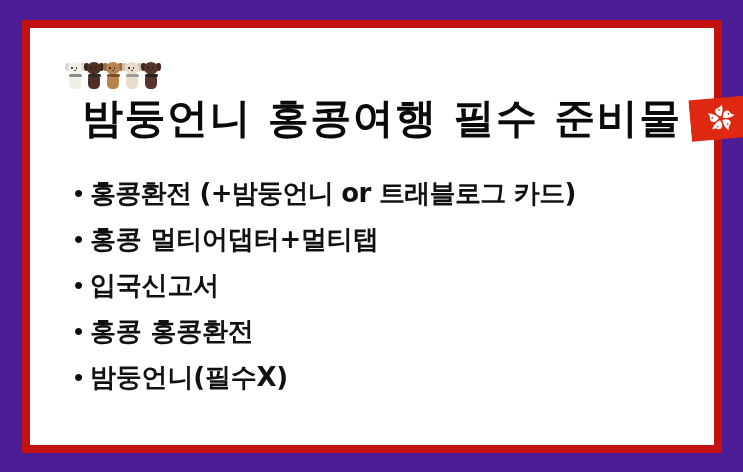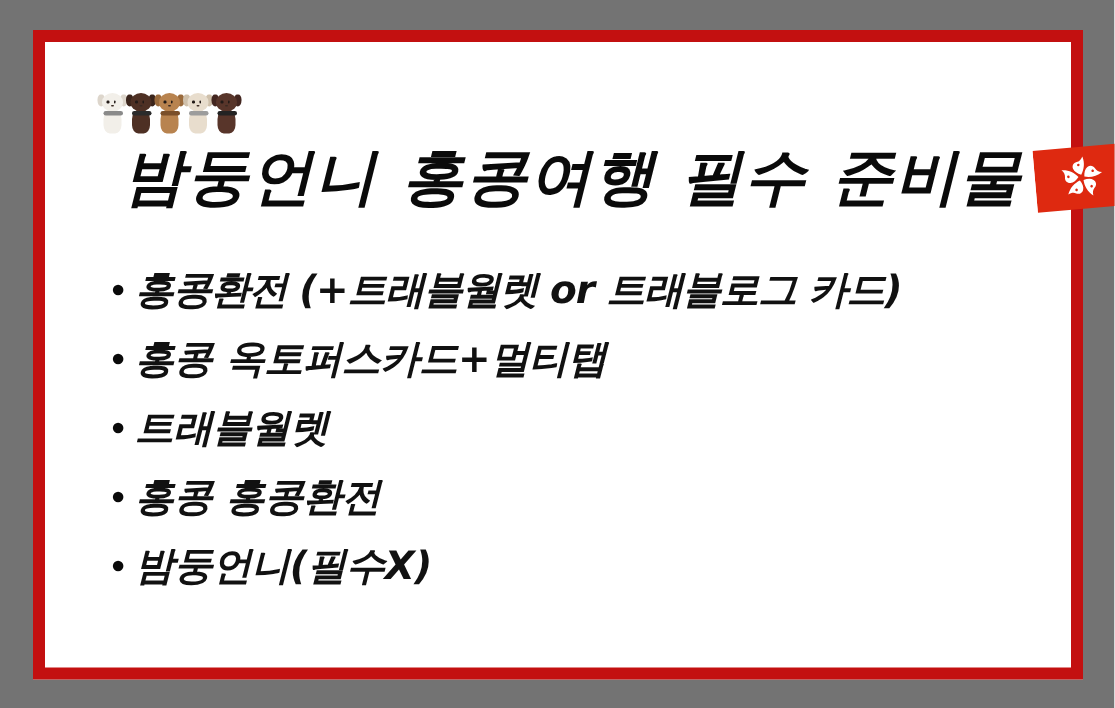--- a/index.html
+++ b/index.html
@@ -14,23 +14,22 @@
     overflow: hidden;
     position: relative;
   }
 
   #poster {
     position: absolute;
     left: 0;
     top: 0;
     width: 743px;
     height: 472px;
-    background: #737373;
+    background: #4c1d95;
     box-sizing: border-box;
-    font-style: italic;
   }
 
   #frame {
     position: absolute;
     left: 22px;
     top: 20px;
     width: 700px;
     height: 433px;
     box-sizing: border-box;
     border: 8px solid #c31010;
@@ -253,29 +252,29 @@
             <path d="M0,-3 C3.2,-8 4.6,-14 2.6,-20.5 C1.2,-17.6 -0.8,-16 -3.4,-15.6 C-6.6,-15.1 -8.3,-12.4 -7.4,-9.3 C-6.6,-6.4 -3.6,-4.3 0,-3 Z"></path>
             <circle cx="-2.0" cy="-12.6" r="1.25" fill="#de2910"></circle>
           </g>
         </g>
       </svg>
     </div>
 
     <ul id="bullet-list">
       <li>
         <span class="bullet-dot">•</span>
-        <span class="bullet-text">홍콩환전 (+트래블월렛 or 트래블로그 카드)</span>
-      </li>
-      <li>
-        <span class="bullet-dot">•</span>
-        <span class="bullet-text">홍콩 옥토퍼스카드+멀티탭</span>
-      </li>
-      <li>
-        <span class="bullet-dot">•</span>
-        <span class="bullet-text">트래블월렛</span>
+        <span class="bullet-text">홍콩환전 (+밤둥언니 or 트래블로그 카드)</span>
+      </li>
+      <li>
+        <span class="bullet-dot">•</span>
+        <span class="bullet-text">홍콩 멀티어댑터+멀티탭</span>
+      </li>
+      <li>
+        <span class="bullet-dot">•</span>
+        <span class="bullet-text">입국신고서</span>
       </li>
       <li>
         <span class="bullet-dot">•</span>
         <span class="bullet-text">홍콩 홍콩환전</span>
       </li>
       <li>
         <span class="bullet-dot">•</span>
         <span class="bullet-text">밤둥언니(필수X)</span>
       </li>
     </ul>

